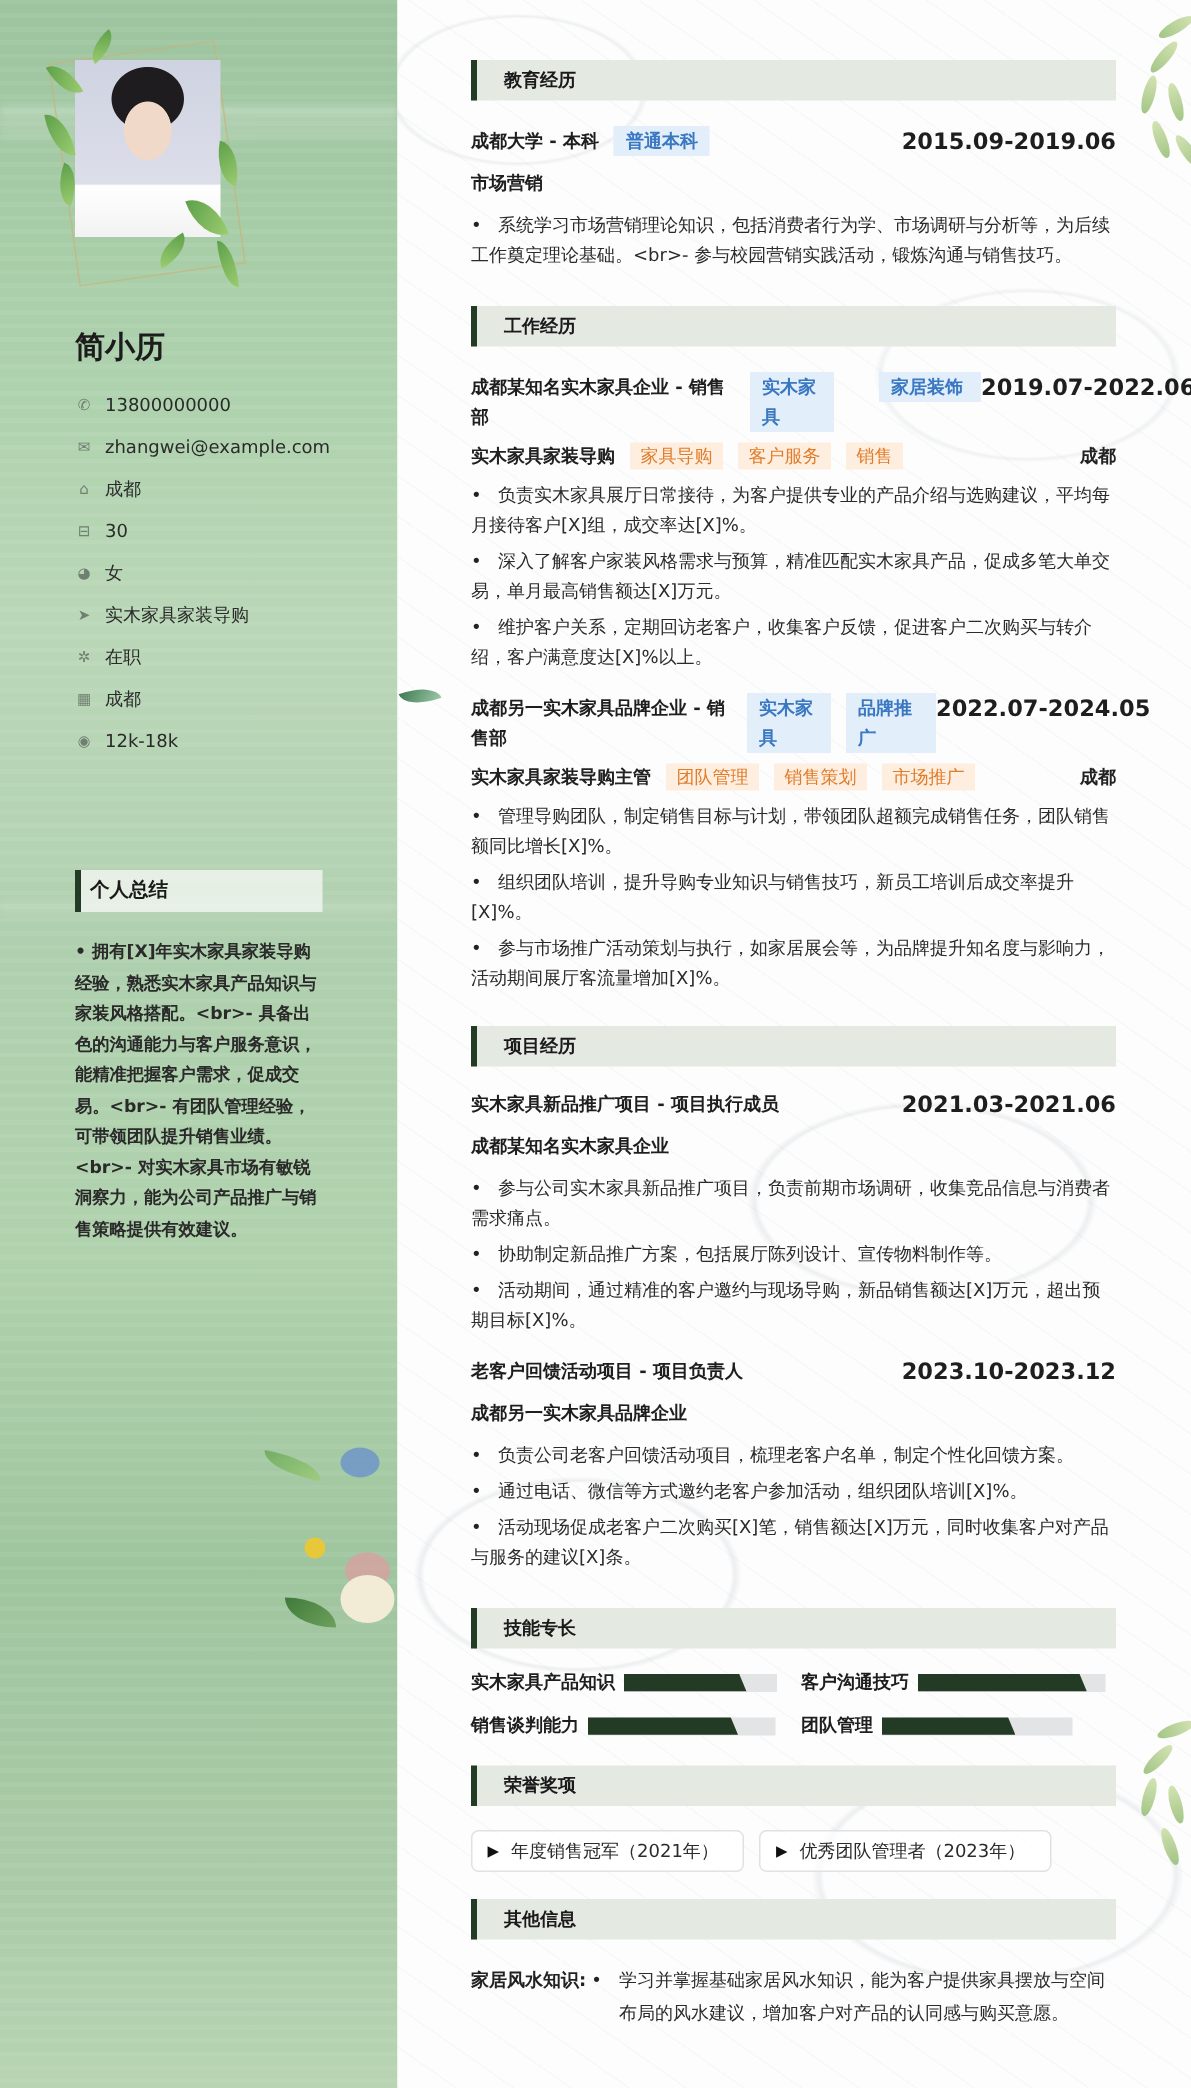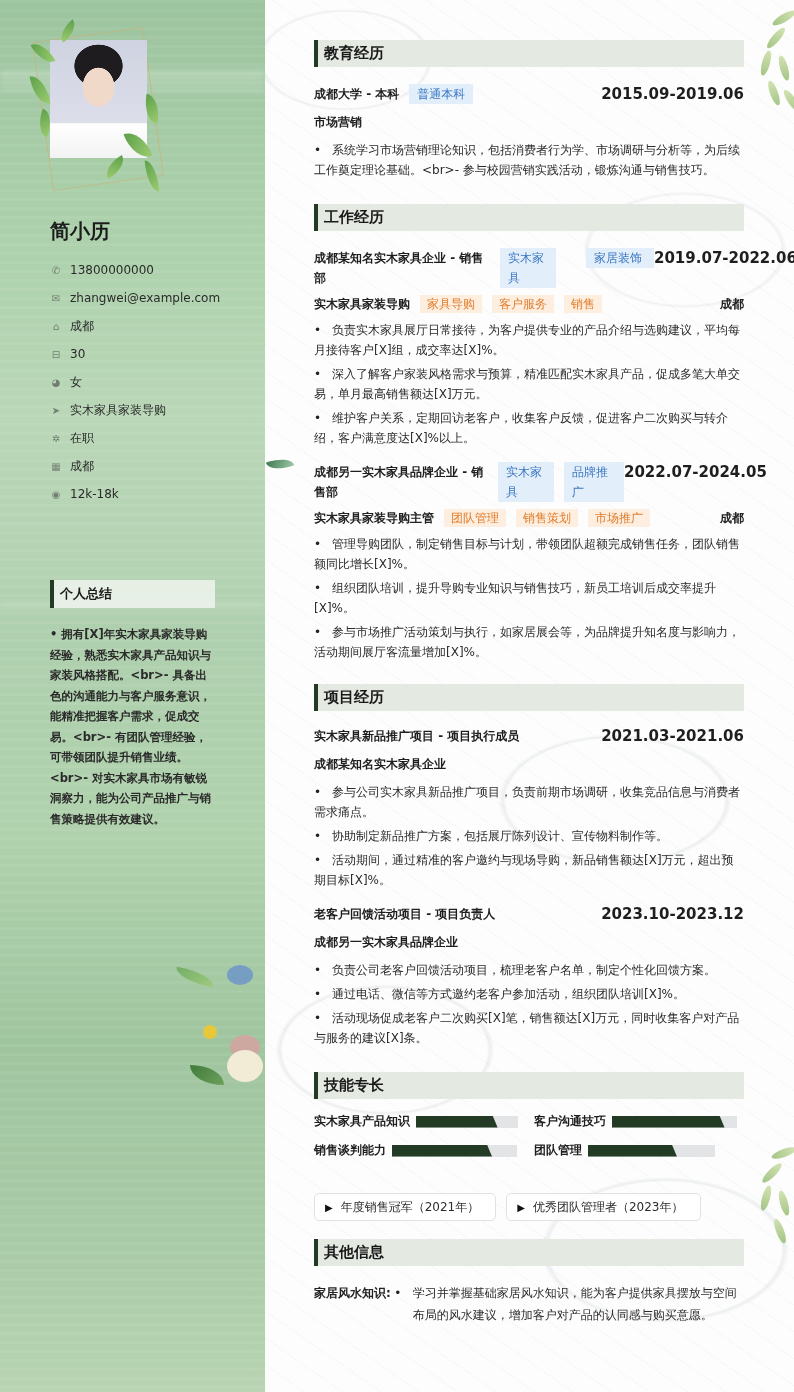--- a/index.html
+++ b/index.html
@@ -54,26 +54,26 @@
       radial-gradient(ellipse 140px 80px at 420px 250px, rgba(0,0,0,0) 68%, rgba(170,180,190,0.16) 70%, rgba(0,0,0,0) 73%),
       radial-gradient(ellipse 160px 90px at 350px 800px, rgba(0,0,0,0) 68%, rgba(170,180,190,0.2) 70%, rgba(0,0,0,0) 73%),
       radial-gradient(ellipse 150px 90px at 120px 1050px, rgba(0,0,0,0) 68%, rgba(170,180,190,0.2) 70%, rgba(0,0,0,0) 73%),
       radial-gradient(ellipse 170px 100px at 400px 1250px, rgba(0,0,0,0) 68%, rgba(170,180,190,0.2) 70%, rgba(0,0,0,0) 73%),
       repeating-linear-gradient(35deg, rgba(190,200,205,0.10) 0 1px, rgba(255,255,255,0) 1px 22px),
       #fdfdfd;
   }
   .content { position: absolute; left: 49px; top: 40px; width: 430px; }
   .sec-title {
     height: 27px; background: #e4e9e1; border-left: 4px solid #233a24;
-    font-size: 15px; font-weight: bold; line-height: 27px; padding-left: 6px; color: #1a1a1a;
+    font-size: 12px; font-weight: bold; line-height: 27px; padding-left: 18px; color: #1a1a1a;
   }
   .entry-head { display: flex; justify-content: space-between; align-items: flex-start; font-size: 12px; font-weight: bold; color: #1e1e1e; line-height: 20px; }
   .entry-head .left { display: flex; align-items: flex-start; }
   .entry-head .date { white-space: nowrap; font-size: 15px; }
-  .tag-blue { background: #e3eefb; color: #3a78c2; font-weight: normal; font-size: 12px; padding: 0 8px; margin-left: 10px; line-height: 20px; }
+  .tag-blue { background: #e3eefb; color: #3a78c2; font-weight: bold; font-size: 12px; padding: 0 8px; margin-left: 10px; line-height: 20px; }
   .tag-orange { background: #fdeee0; color: #e07d2b; font-weight: normal; font-size: 12px; padding: 0 7px; margin-left: 10px; line-height: 18px; }
   .sub { font-size: 12px; font-weight: bold; color: #1e1e1e; line-height: 20px; }
   .sub-row { display: flex; justify-content: space-between; align-items: center; font-size: 12px; font-weight: bold; line-height: 20px; }
   .sub-row .left { display: flex; align-items: center; }
   ul.bl { list-style: none; }
   ul.bl li { font-size: 12px; line-height: 20px; color: #2b2b2b; margin-bottom: 4px; }
   ul.bl li::before { content: "•"; display: inline-block; width: 18px; color: #222; }
   .skills { display: grid; grid-template-columns: 220px 210px; row-gap: 12px; }
   .skill { display: flex; align-items: center; font-size: 12px; font-weight: bold; color: #1e1e1e; }
   .skill .track { position: relative; height: 12px; background: #e3e4e6; margin-left: 6px; }
@@ -332,20 +332,21 @@
           <div class="track" style="width:127px">
               <div class="fill" style="width:70%"></div>
             </div>
         </div>
       </div>
     </section>
 
     <div style="height:18px"></div>
 
     <section>
+      <div class="sec-title">荣誉奖项</div>
       <div style="height:16px"></div>
       <div class="awards">
         <div class="award">
           <span class="tri">▶</span>
           <span>年度销售冠军（2021年）</span>
         </div>
         <div class="award">
           <span class="tri">▶</span>
           <span>优秀团队管理者（2023年）</span>
         </div>

